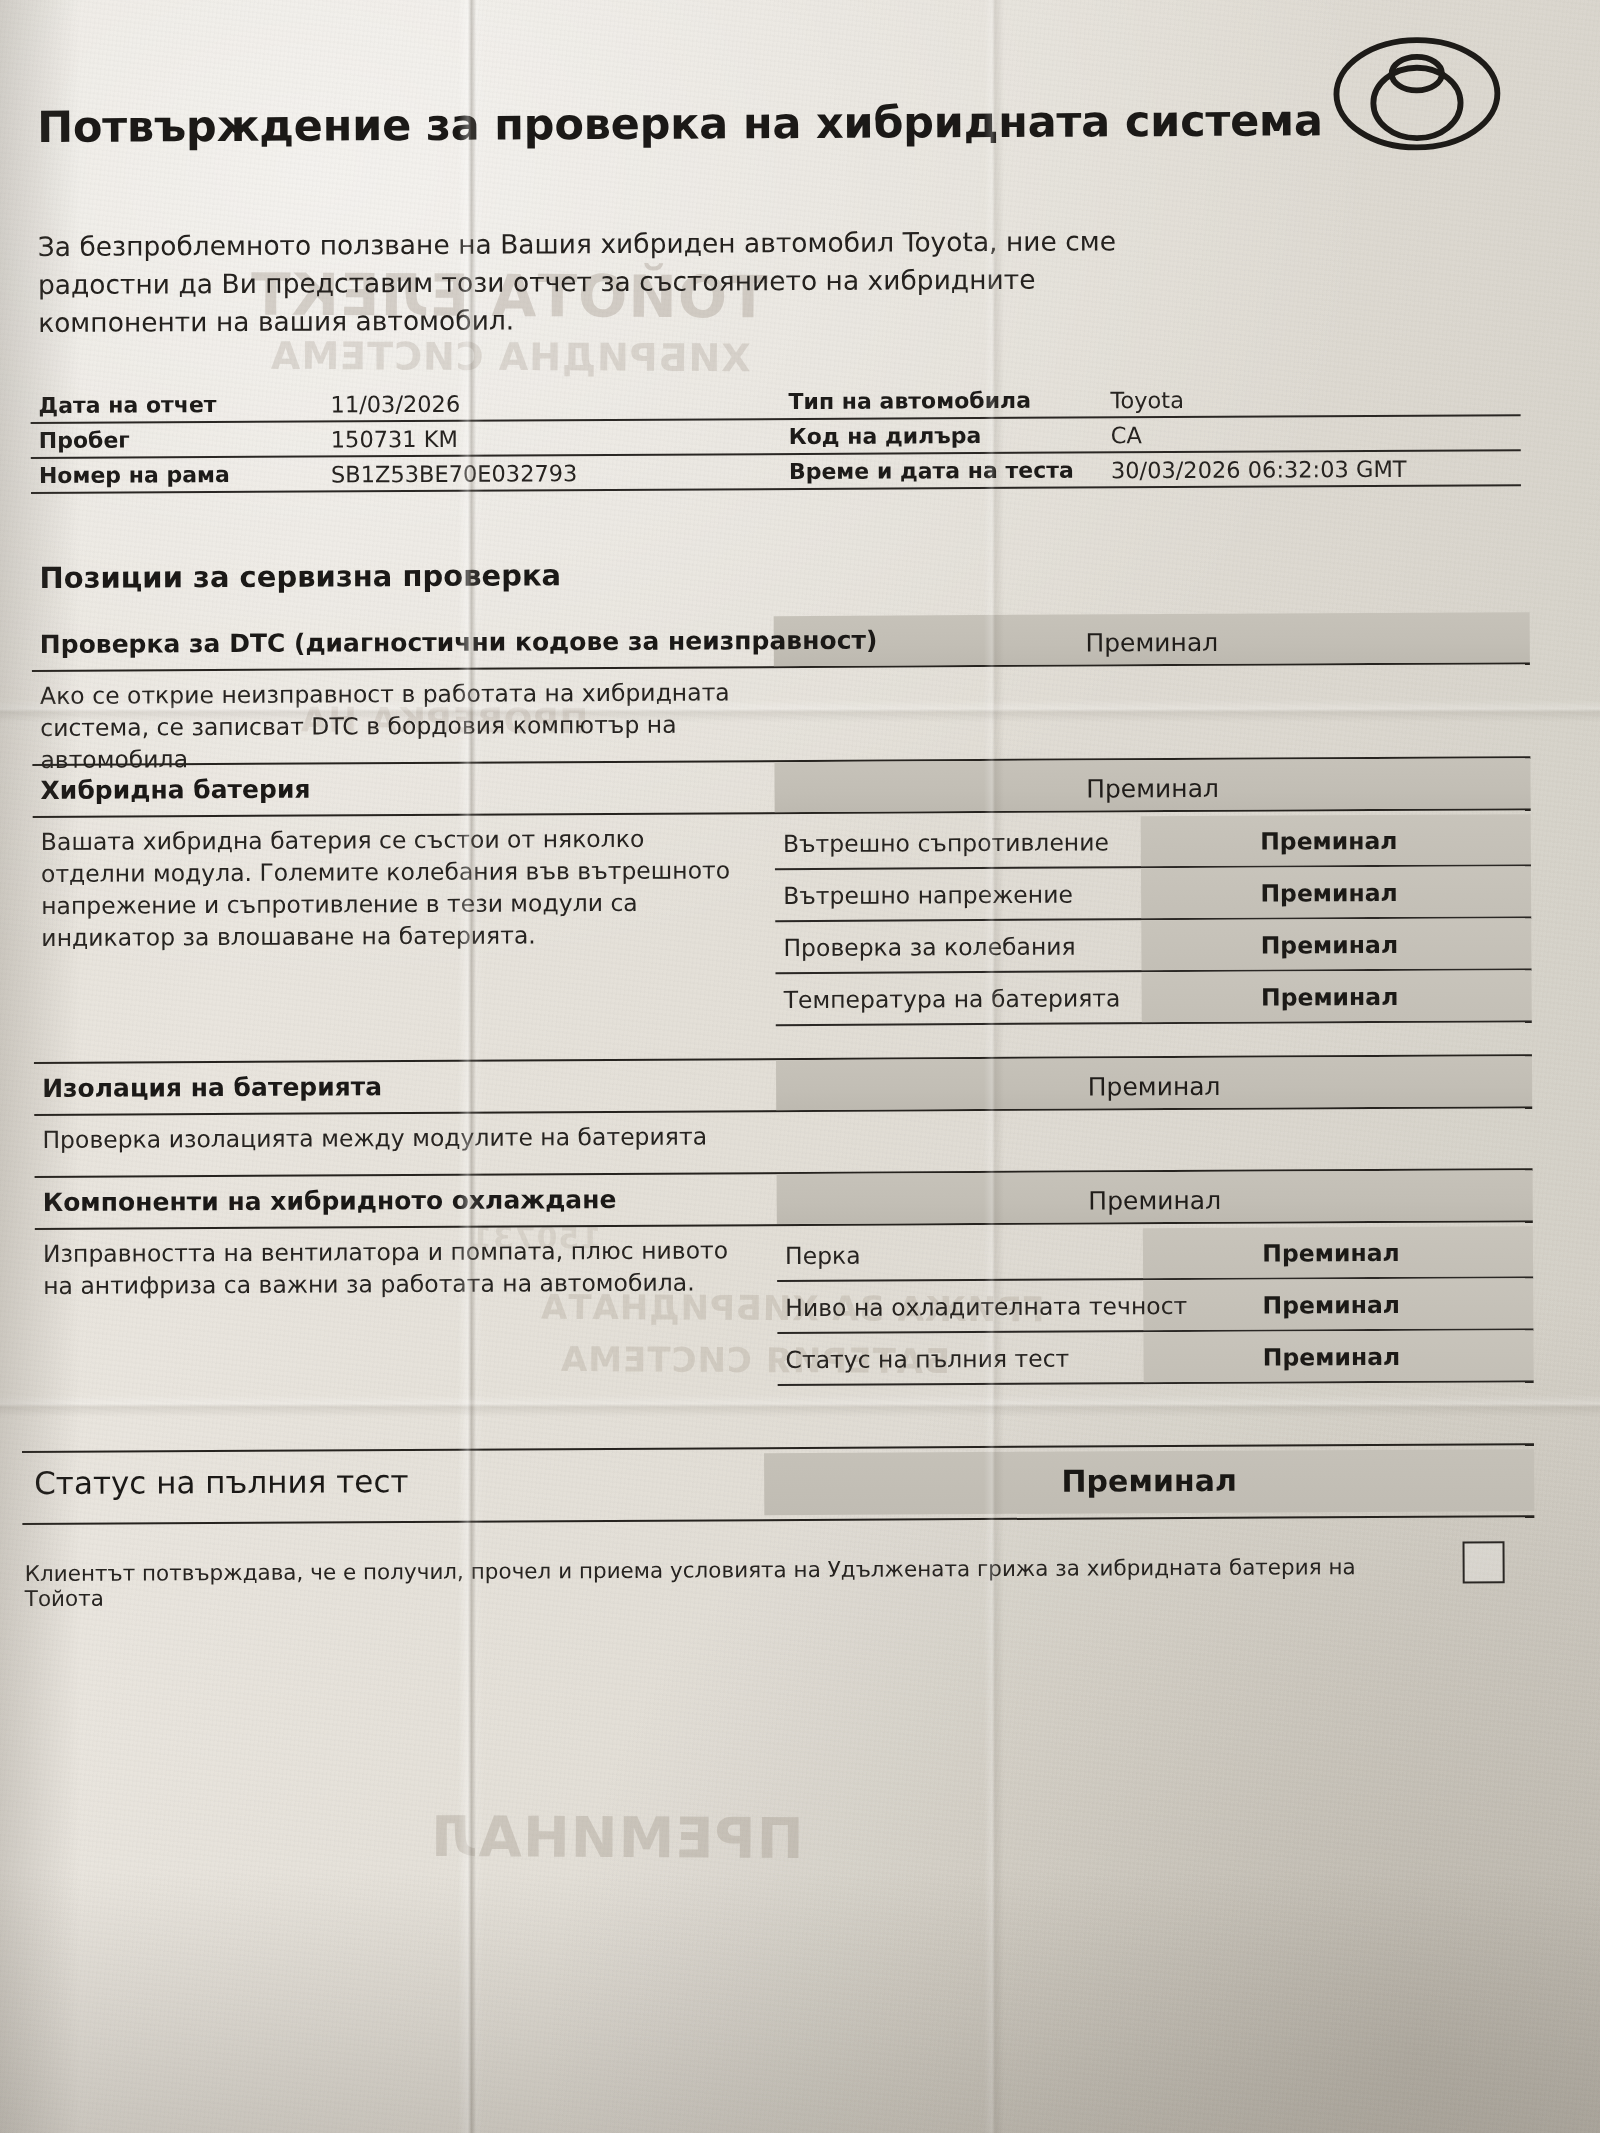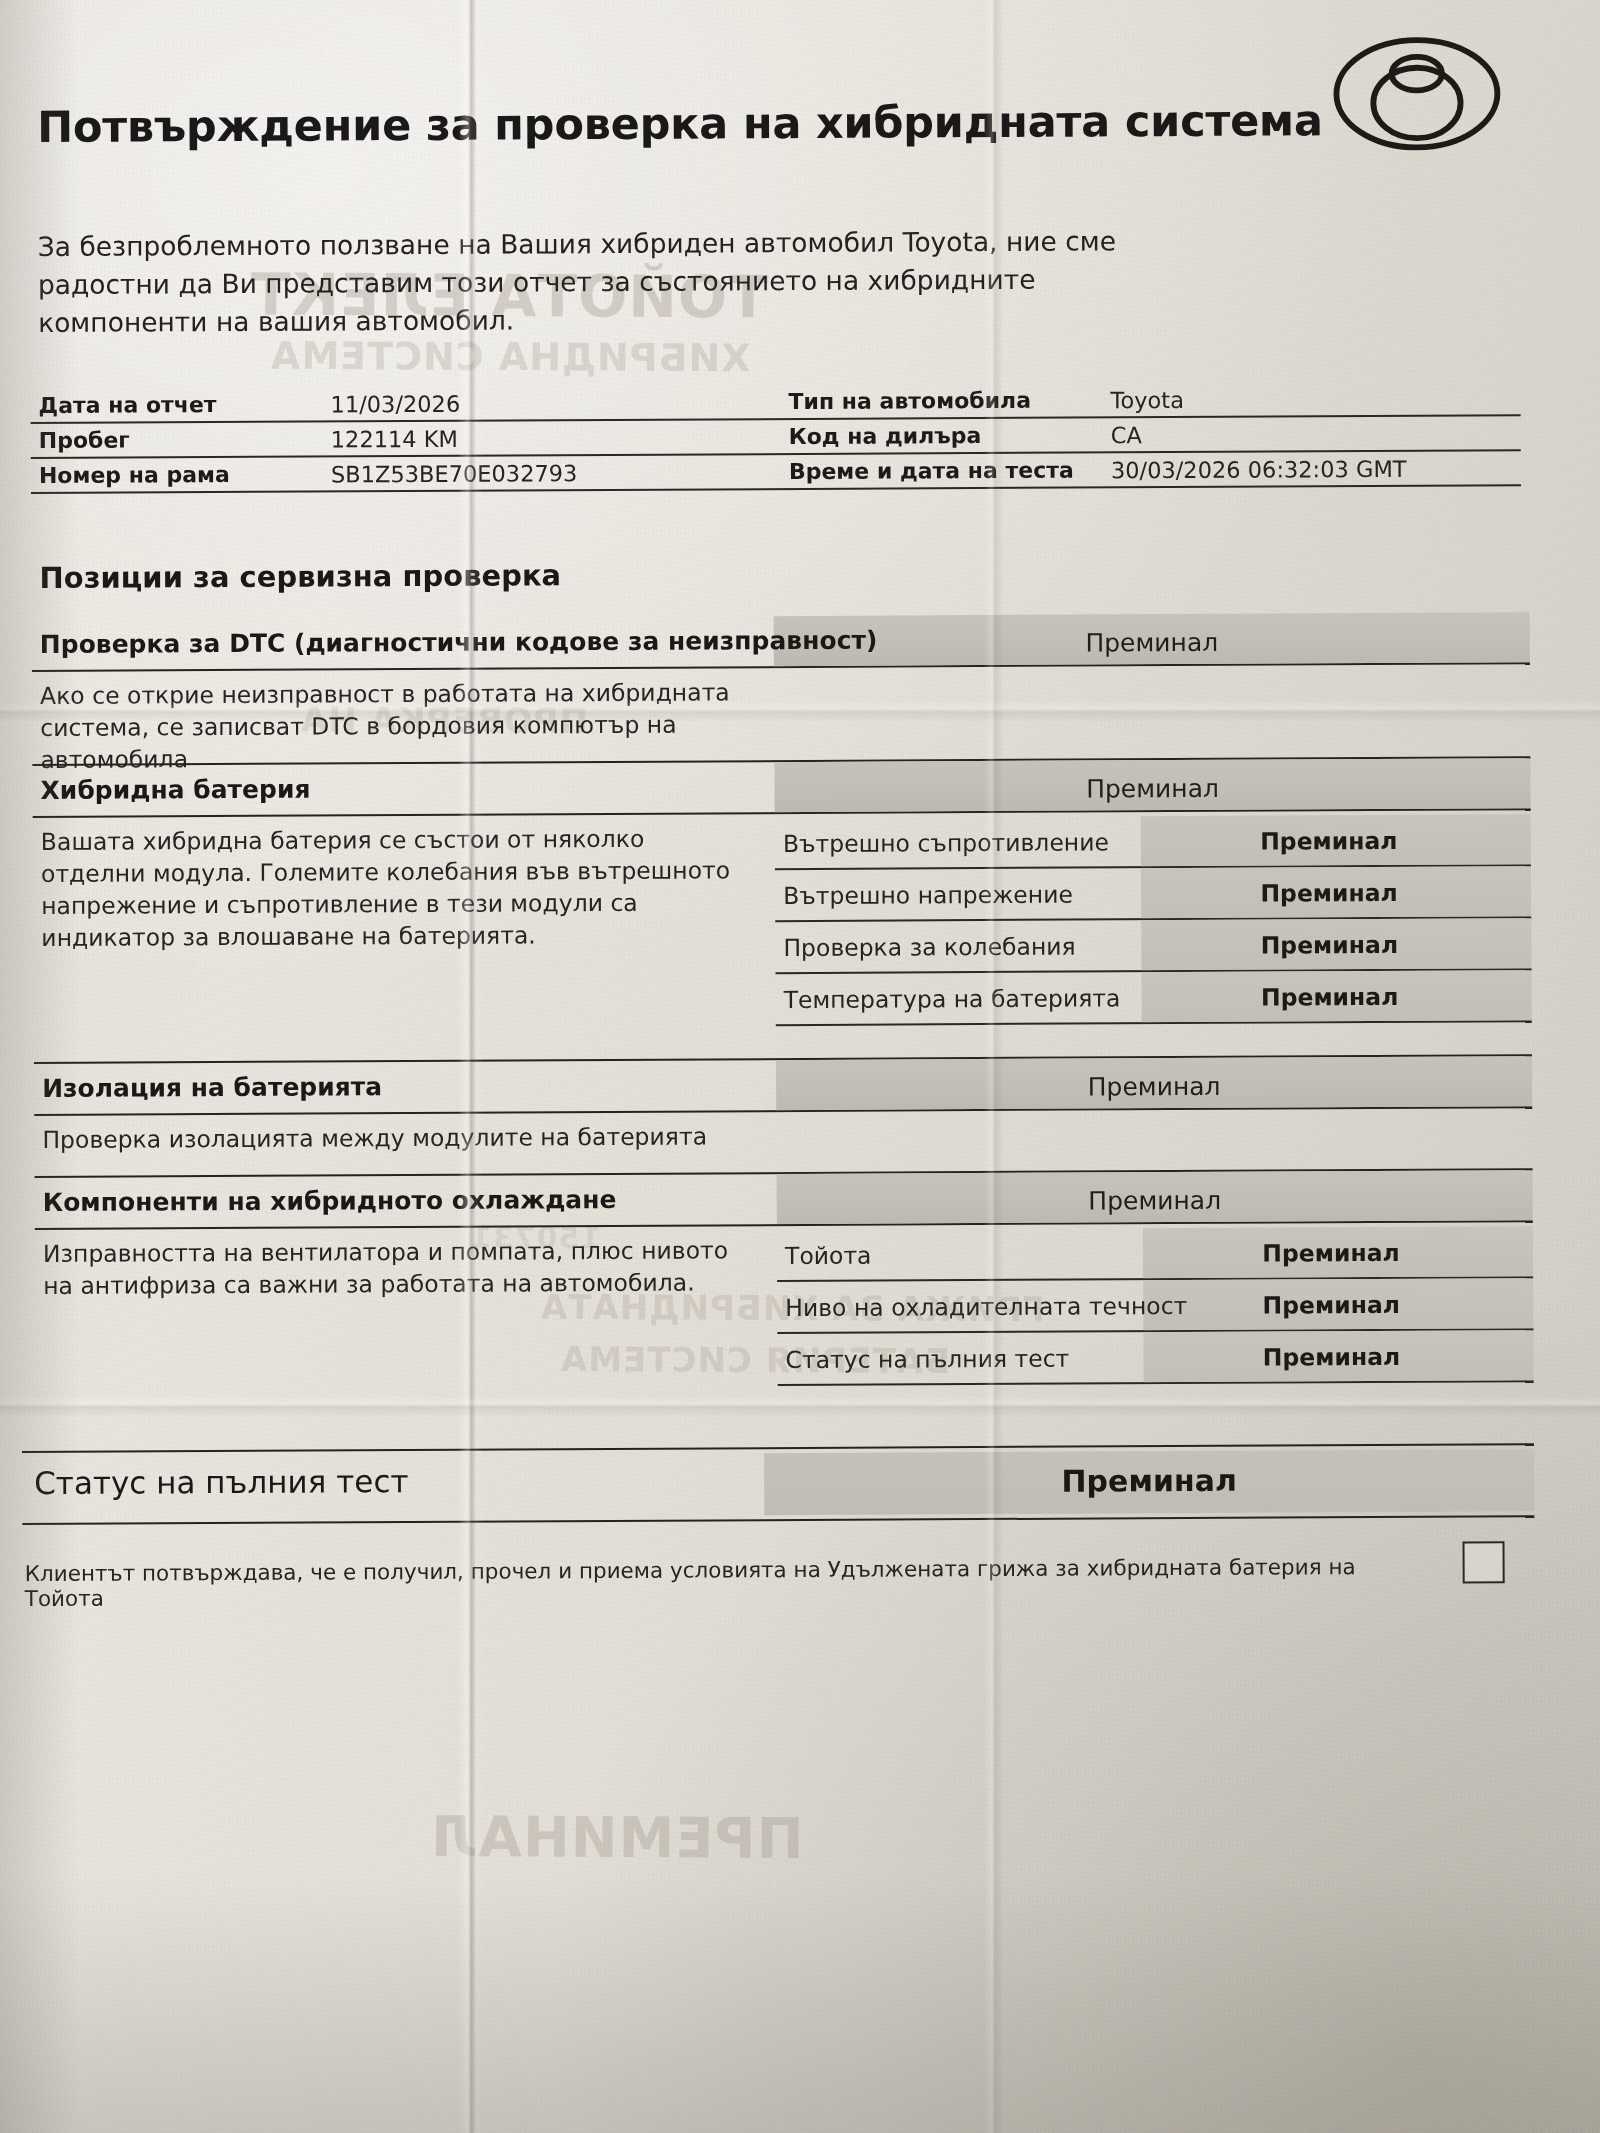--- a/index.html
+++ b/index.html
@@ -298,21 +298,21 @@
           </div>
         <div class="info-cell c-val-r">
             <span class="info-val">Toyota</span>
           </div>
       </div>
       <div class="info-row">
         <div class="info-cell c-lbl-l">
             <span class="info-lbl">Пробег</span>
           </div>
         <div class="info-cell c-val-l">
-            <span class="info-val">122114 KM</span>
+            <span class="info-val">150731 KM</span>
           </div>
         <div class="info-cell c-lbl-r">
             <span class="info-lbl">Код на дилъра</span>
           </div>
         <div class="info-cell c-val-r">
             <span class="info-val">CA</span>
           </div>
       </div>
       <div class="info-row">
         <div class="info-cell c-lbl-l">
@@ -390,21 +390,21 @@
     <div class="block" style="top:1180px">
       <div class="blk-title-row">
         <div class="blk-status-band"></div>
         <div class="blk-title">Компоненти на хибридното охлаждане</div>
         <div class="blk-status-txt">Преминал</div>
       </div>
       <div class="blk-desc">Изправността на вентилатора и помпата, плюс нивото на антифриза са важни за работата на автомобила.</div>
       <div class="sub" style="top:50px">
         <div class="sub-row">
           <div class="sub-shade"></div>
-          <div class="sub-name">Тойота</div>
+          <div class="sub-name">Перка</div>
           <div class="sub-status">Преминал</div>
         </div>
         <div class="sub-row">
           <div class="sub-shade"></div>
           <div class="sub-name">Ниво на охладителната течност</div>
           <div class="sub-status">Преминал</div>
         </div>
         <div class="sub-row">
           <div class="sub-shade"></div>
           <div class="sub-name">Статус на пълния тест</div>

